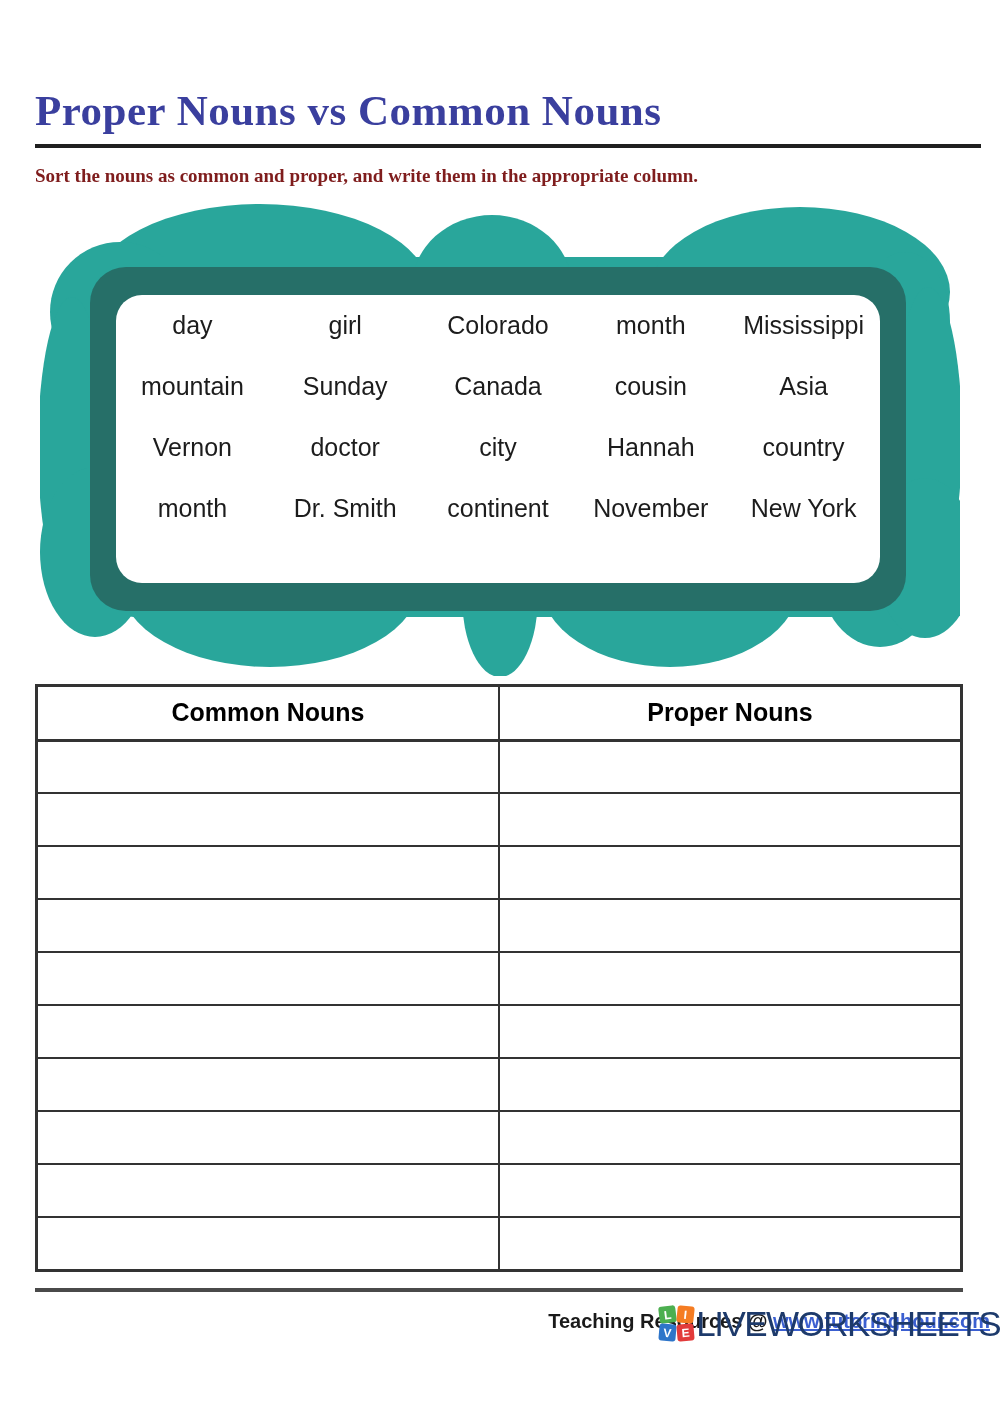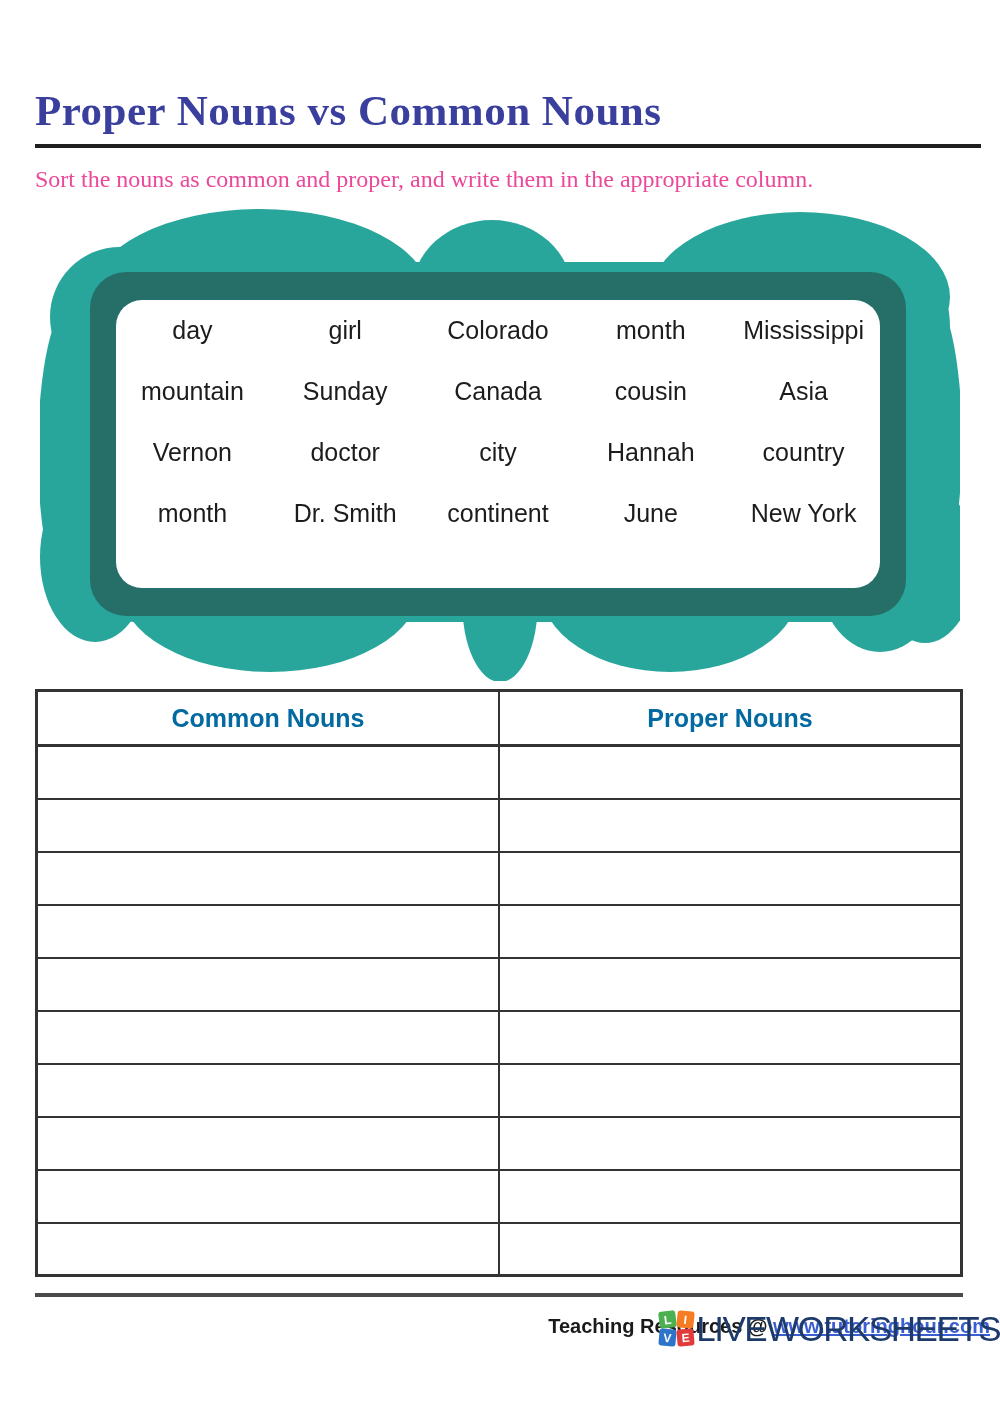--- a/index.html
+++ b/index.html
@@ -16,22 +16,22 @@
 
   .page-title{
     margin-top:88px;
     font-family:"Liberation Serif",serif;font-weight:bold;font-size:43px;
     line-height:1.05;color:var(--title-blue);letter-spacing:0.5px;
   }
   .title-rule{border:none;border-top:4px solid #1f1f1f;margin-top:11px;}
 
   .instructions{
     margin-top:17px;max-width:920px;
-    font-family:"Liberation Serif",serif;font-weight:normal;font-size:24px;
-    line-height:1.18;color:#ec4899;
+    font-family:"Liberation Serif",serif;font-weight:bold;font-size:19px;
+    line-height:1.18;color:#7f1d1d;
   }
 
   
   .word-bank{position:relative;width:920px;height:478px;margin:10px 0 0 5px;}
   .word-bank svg{position:absolute;inset:0;width:100%;height:100%;}
   .blob-main{fill:var(--teal);}
   .frame-dark{fill:var(--teal-dark);}
   .frame-white{fill:#ffffff;}
   .word-grid{
     position:absolute;left:76px;top:97px;width:764px;height:244px;
@@ -39,21 +39,21 @@
     align-items:center;justify-items:center;
   }
   .word{font-size:25px;color:#1c1c1c;white-space:nowrap;}
 
   
   .sort-table{
     width:928px;margin-top:8px;border-collapse:collapse;table-layout:fixed;
     border:3px solid var(--border);
   }
   .sort-table th{
-    height:55px;font-size:25px;font-weight:bold;color:#0369a1;
+    height:55px;font-size:25px;font-weight:bold;color:#000000;
     border:2px solid var(--border);border-bottom:3px solid var(--border);
     text-align:center;vertical-align:middle;
   }
   .sort-table td{height:53px;border:2px solid var(--border);}
 
   .footer-rule{border:none;border-top:4px solid #4a4a4a;margin:16px 0 0 35px;width:928px;}
   .footer-row{position:relative;height:52px;margin-top:8px;}
   .credit{
     position:absolute;right:10px;top:10px;white-space:nowrap;
     font-weight:bold;font-size:20px;color:#1a1a1a;
@@ -117,21 +117,21 @@
         <div class="word">cousin</div>
         <div class="word">Asia</div>
         <div class="word">Vernon</div>
         <div class="word">doctor</div>
         <div class="word">city</div>
         <div class="word">Hannah</div>
         <div class="word">country</div>
         <div class="word">month</div>
         <div class="word">Dr. Smith</div>
         <div class="word">continent</div>
-        <div class="word">June</div>
+        <div class="word">November</div>
         <div class="word">New York</div>
       </div>
   </div>
 
   <table class="sort-table">
     <thead>
       <tr>
         <th>Common Nouns</th>
         <th>Proper Nouns</th>
       </tr>

